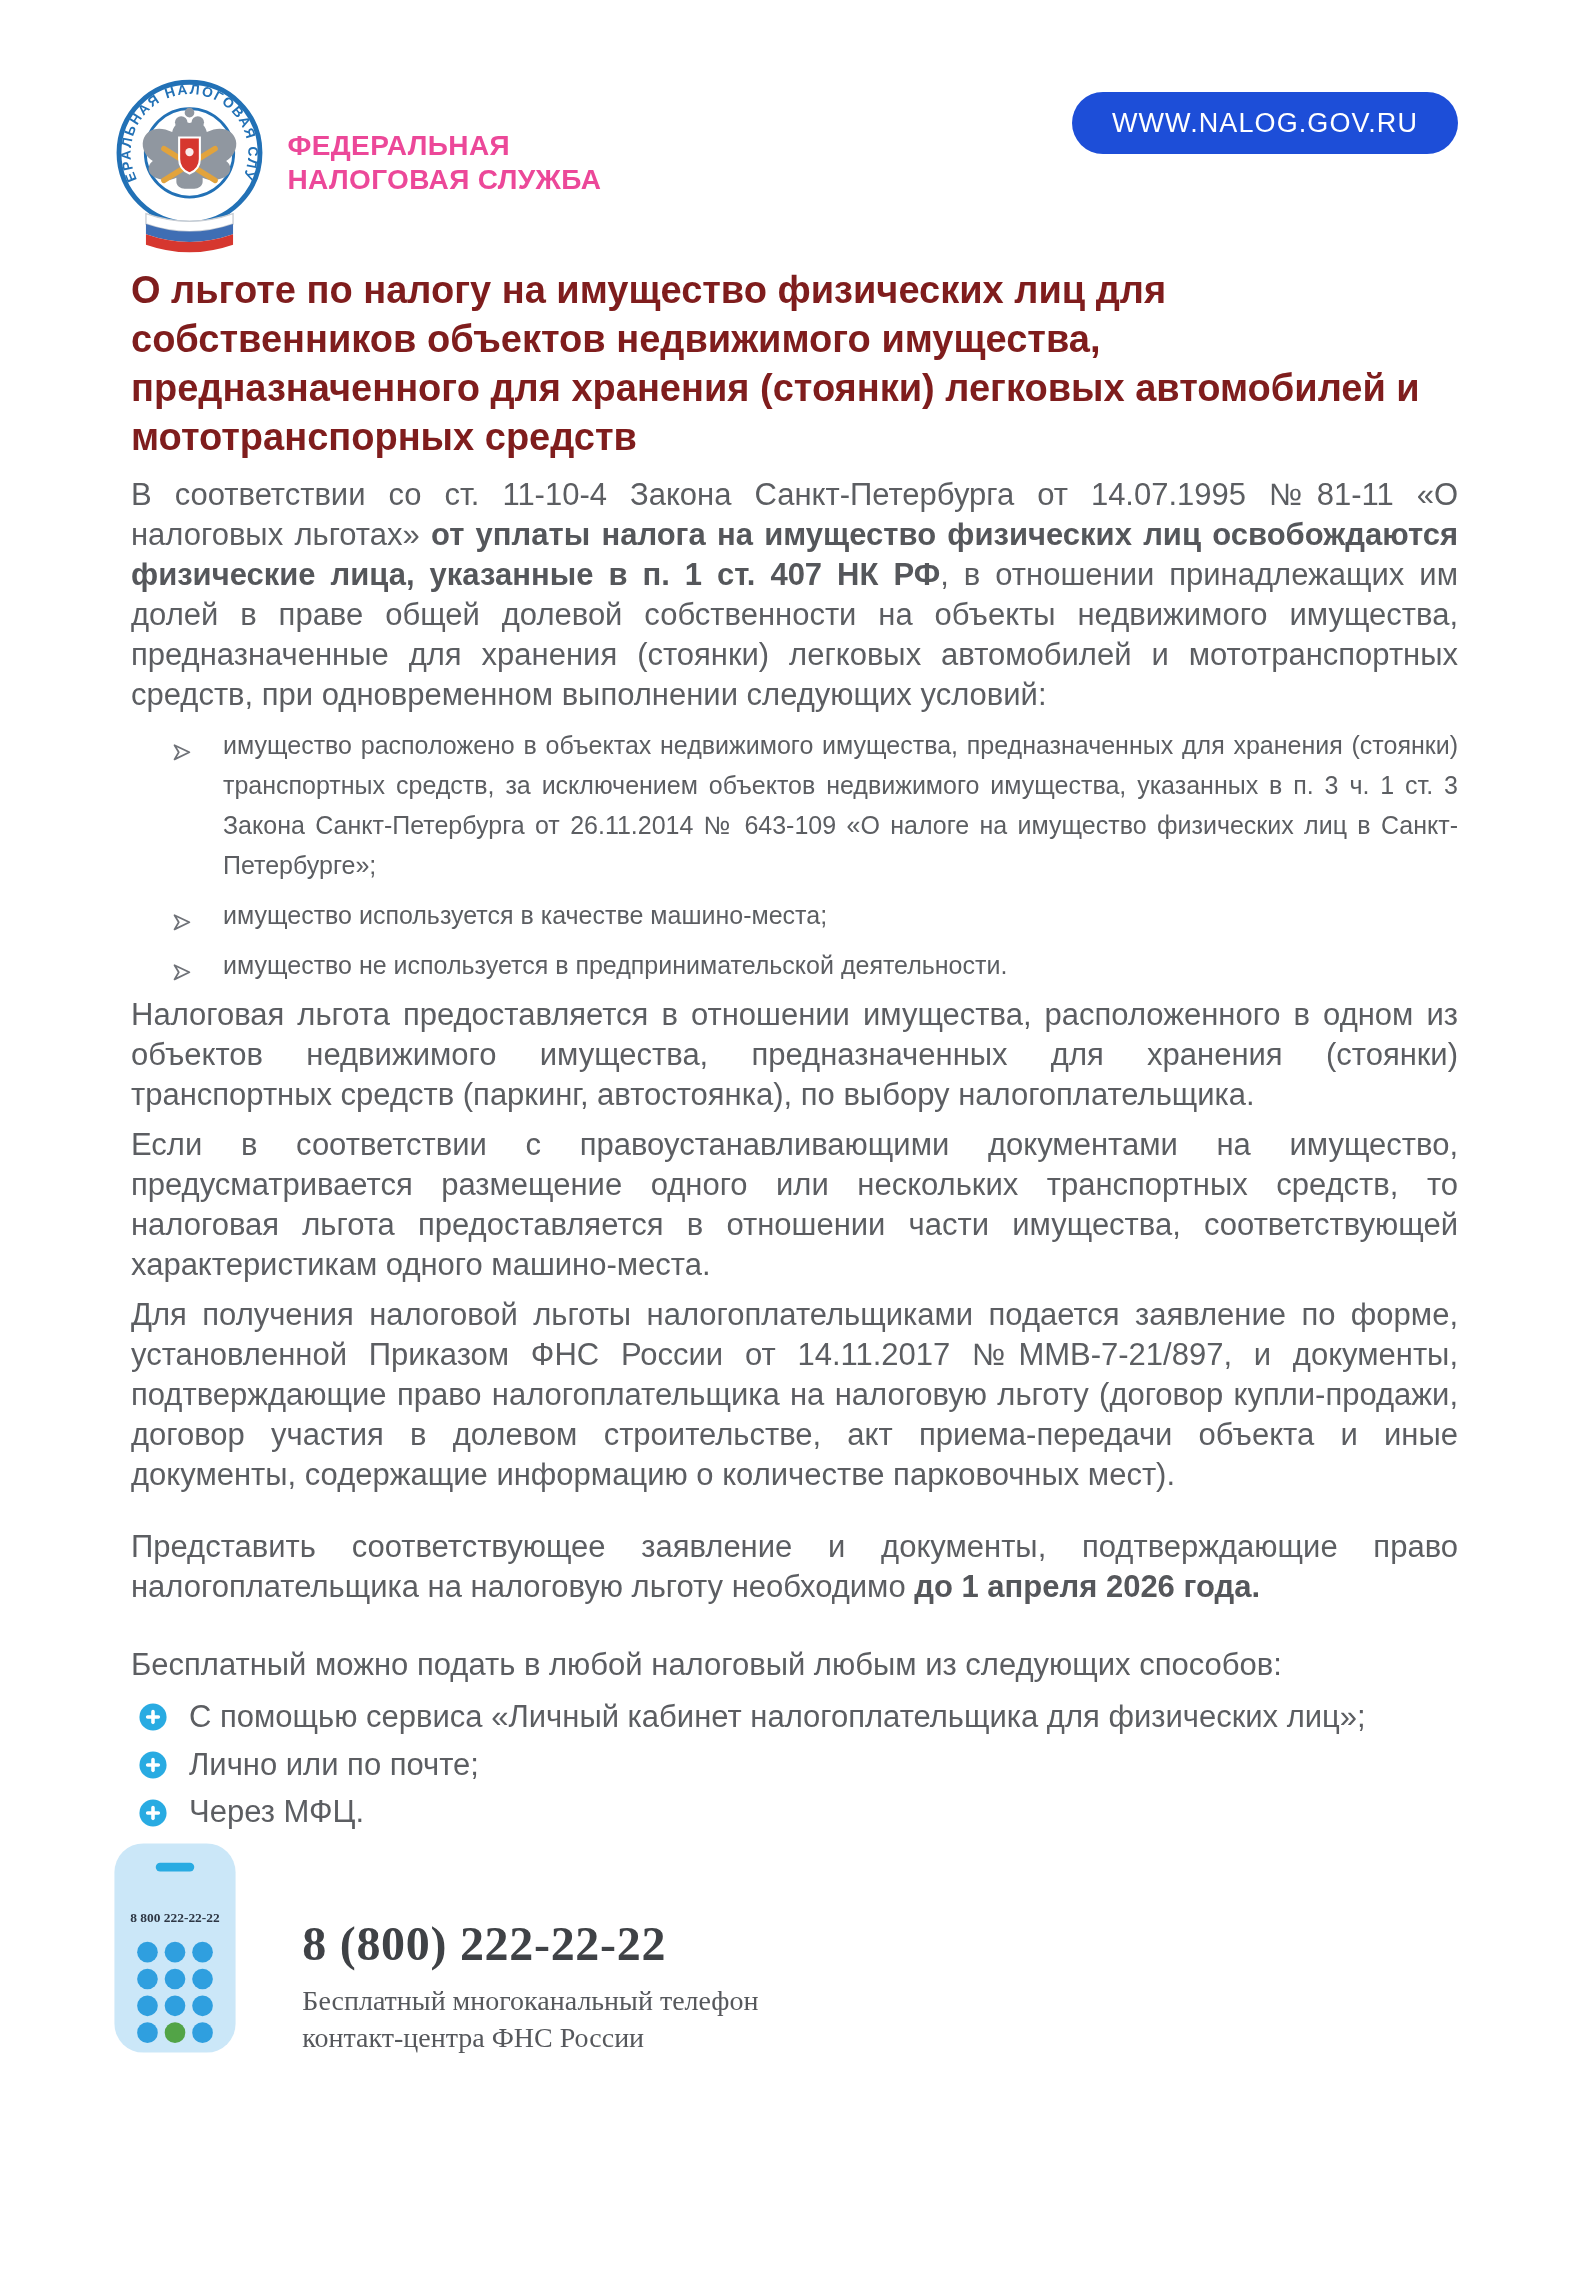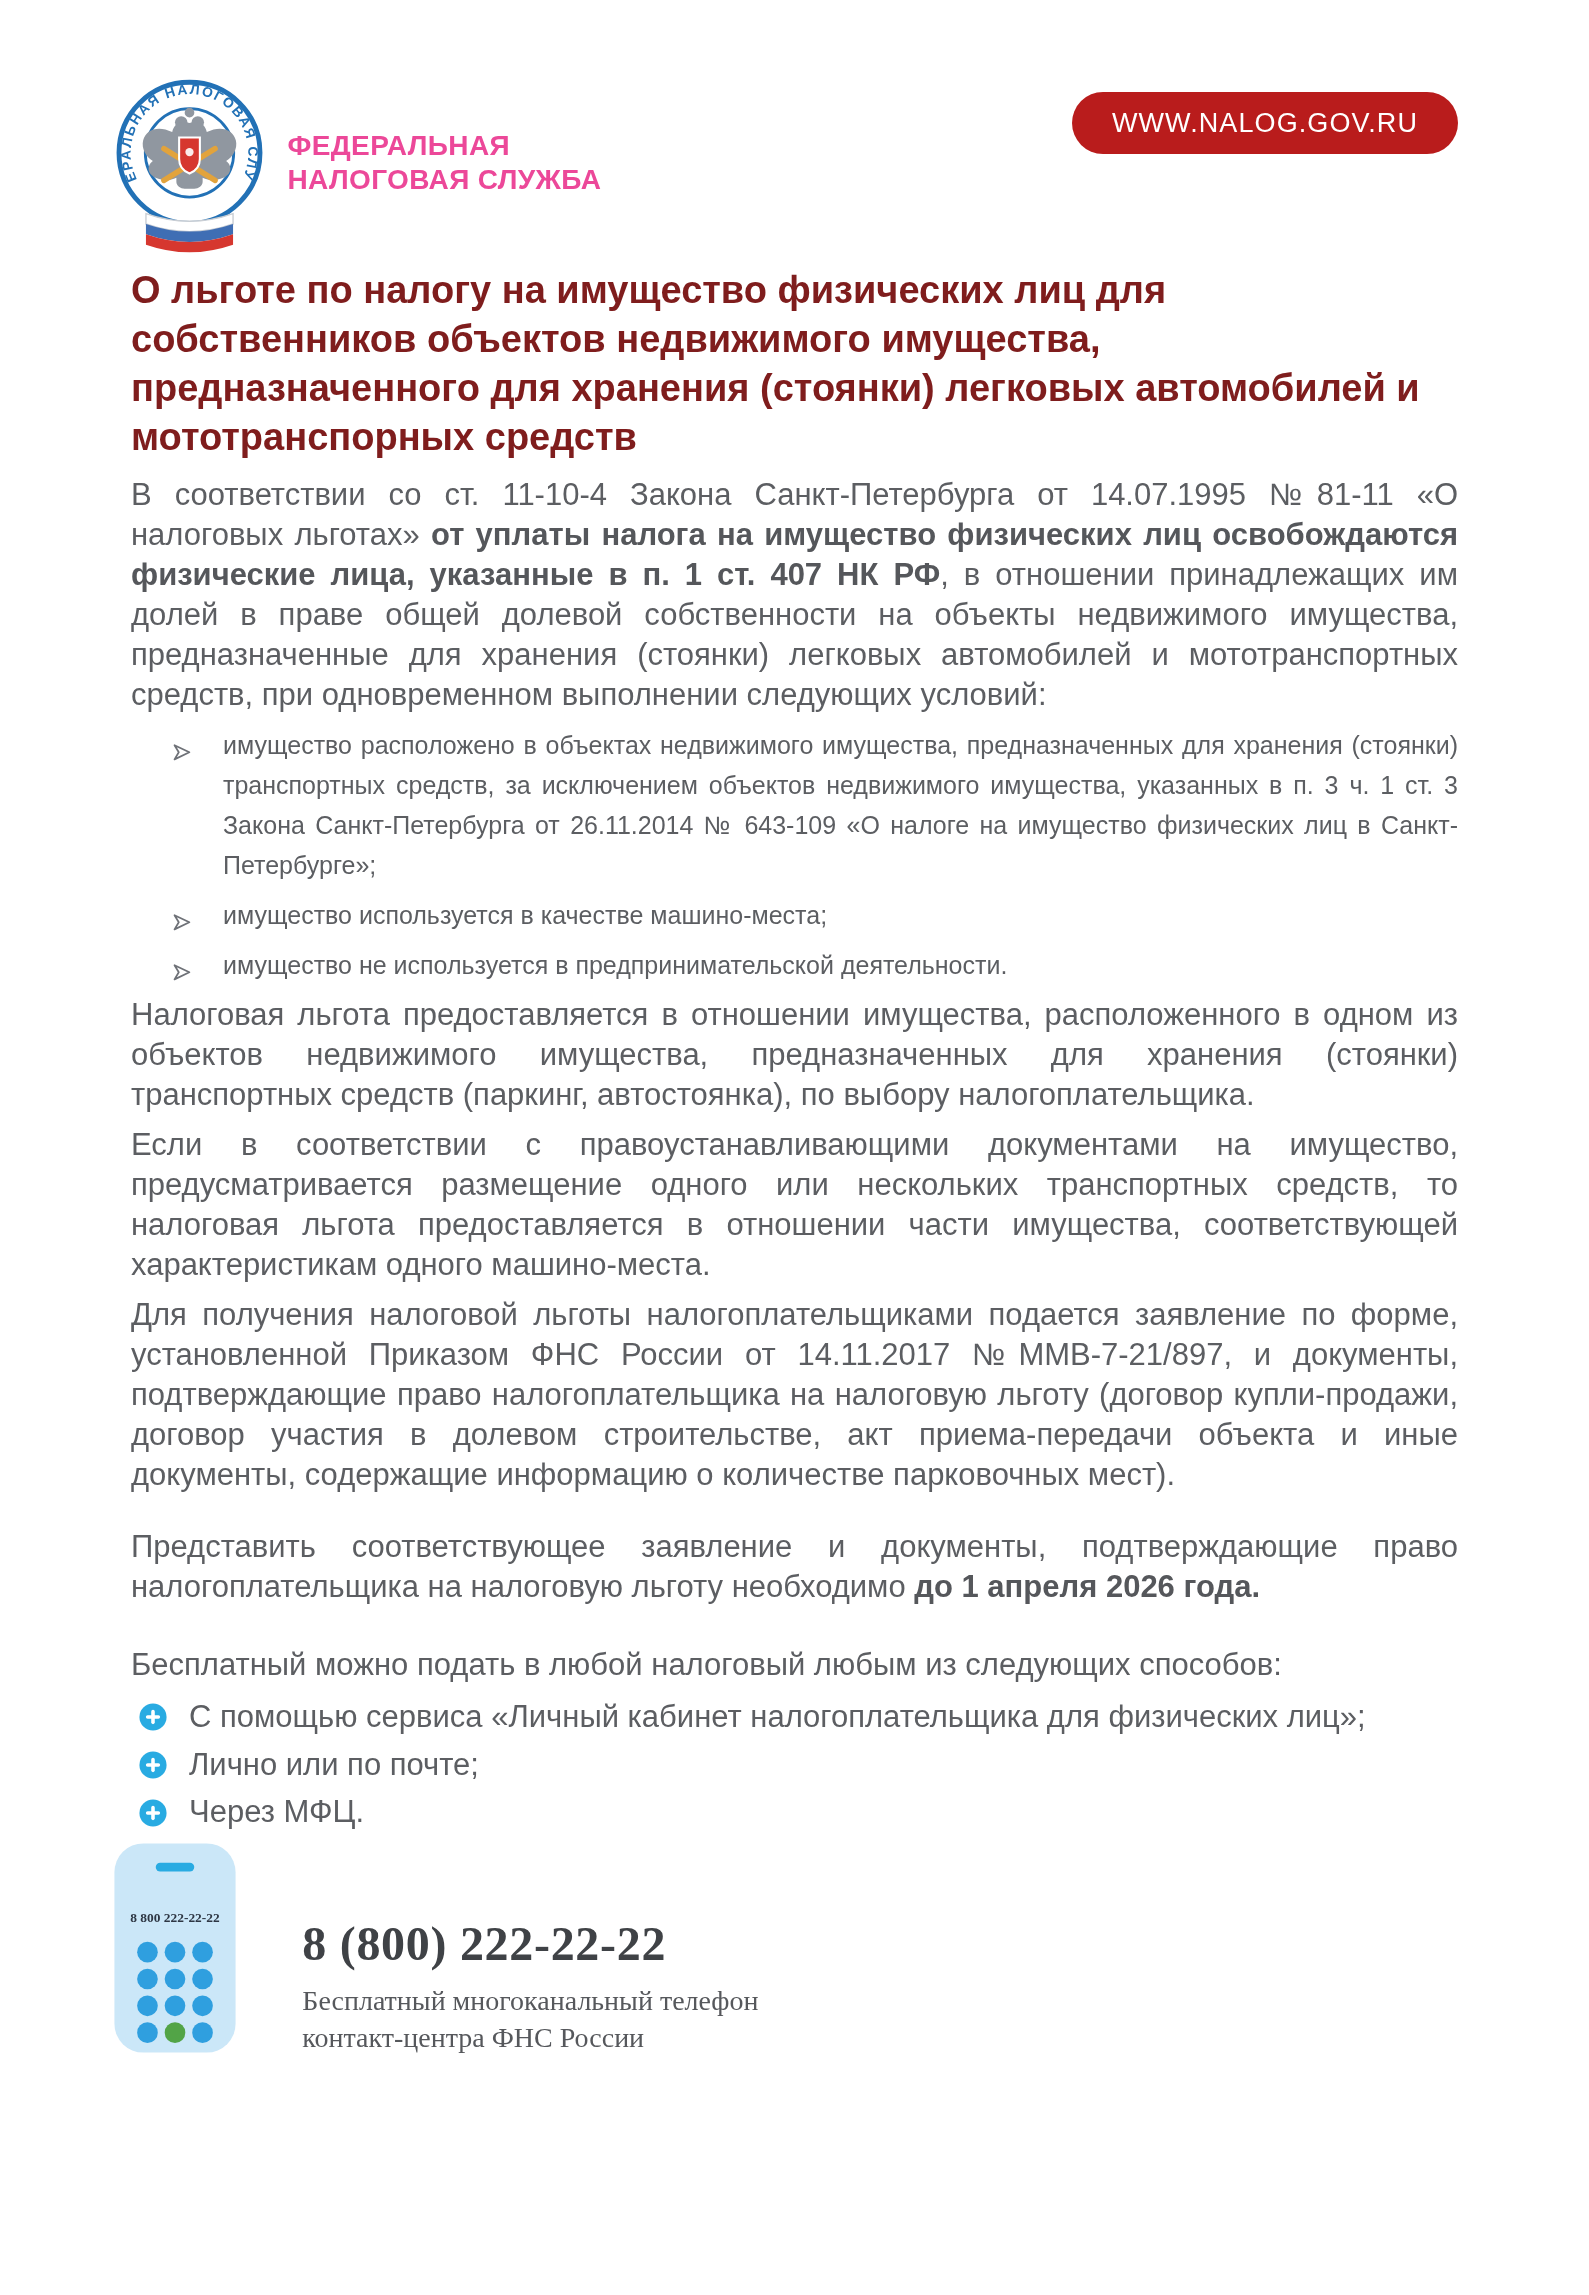--- a/index.html
+++ b/index.html
@@ -14,21 +14,21 @@
 
   
   .header { display:flex; justify-content:space-between; align-items:flex-start; height:184px; }
   .brand { display:flex; align-items:center; gap:18.4px; margin-left:-21px; }
   .emblem { flex:0 0 auto; }
   .org-name {
     font-size:28px; font-weight:bold; line-height:1.22;
     color:#ec4899; letter-spacing:0.4px; margin-top:-12.7px;
   }
   .url-pill {
-    margin-top:21px; background:#b91c1c; color:#ffffff;
+    margin-top:21px; background:#1d4ed8; color:#ffffff;
     font-size:27px; letter-spacing:1.1px;
     padding:15.5px 40px; border-radius:37px;
     text-decoration:none; display:inline-block; white-space:nowrap;
   }
 
   
   h1.doc-title {
     margin:11.3px auto 0 auto; max-width:1349px;
     text-align:left; font-size:38px; font-weight:bold;
     color:#7f1d1d; line-height:49px;

